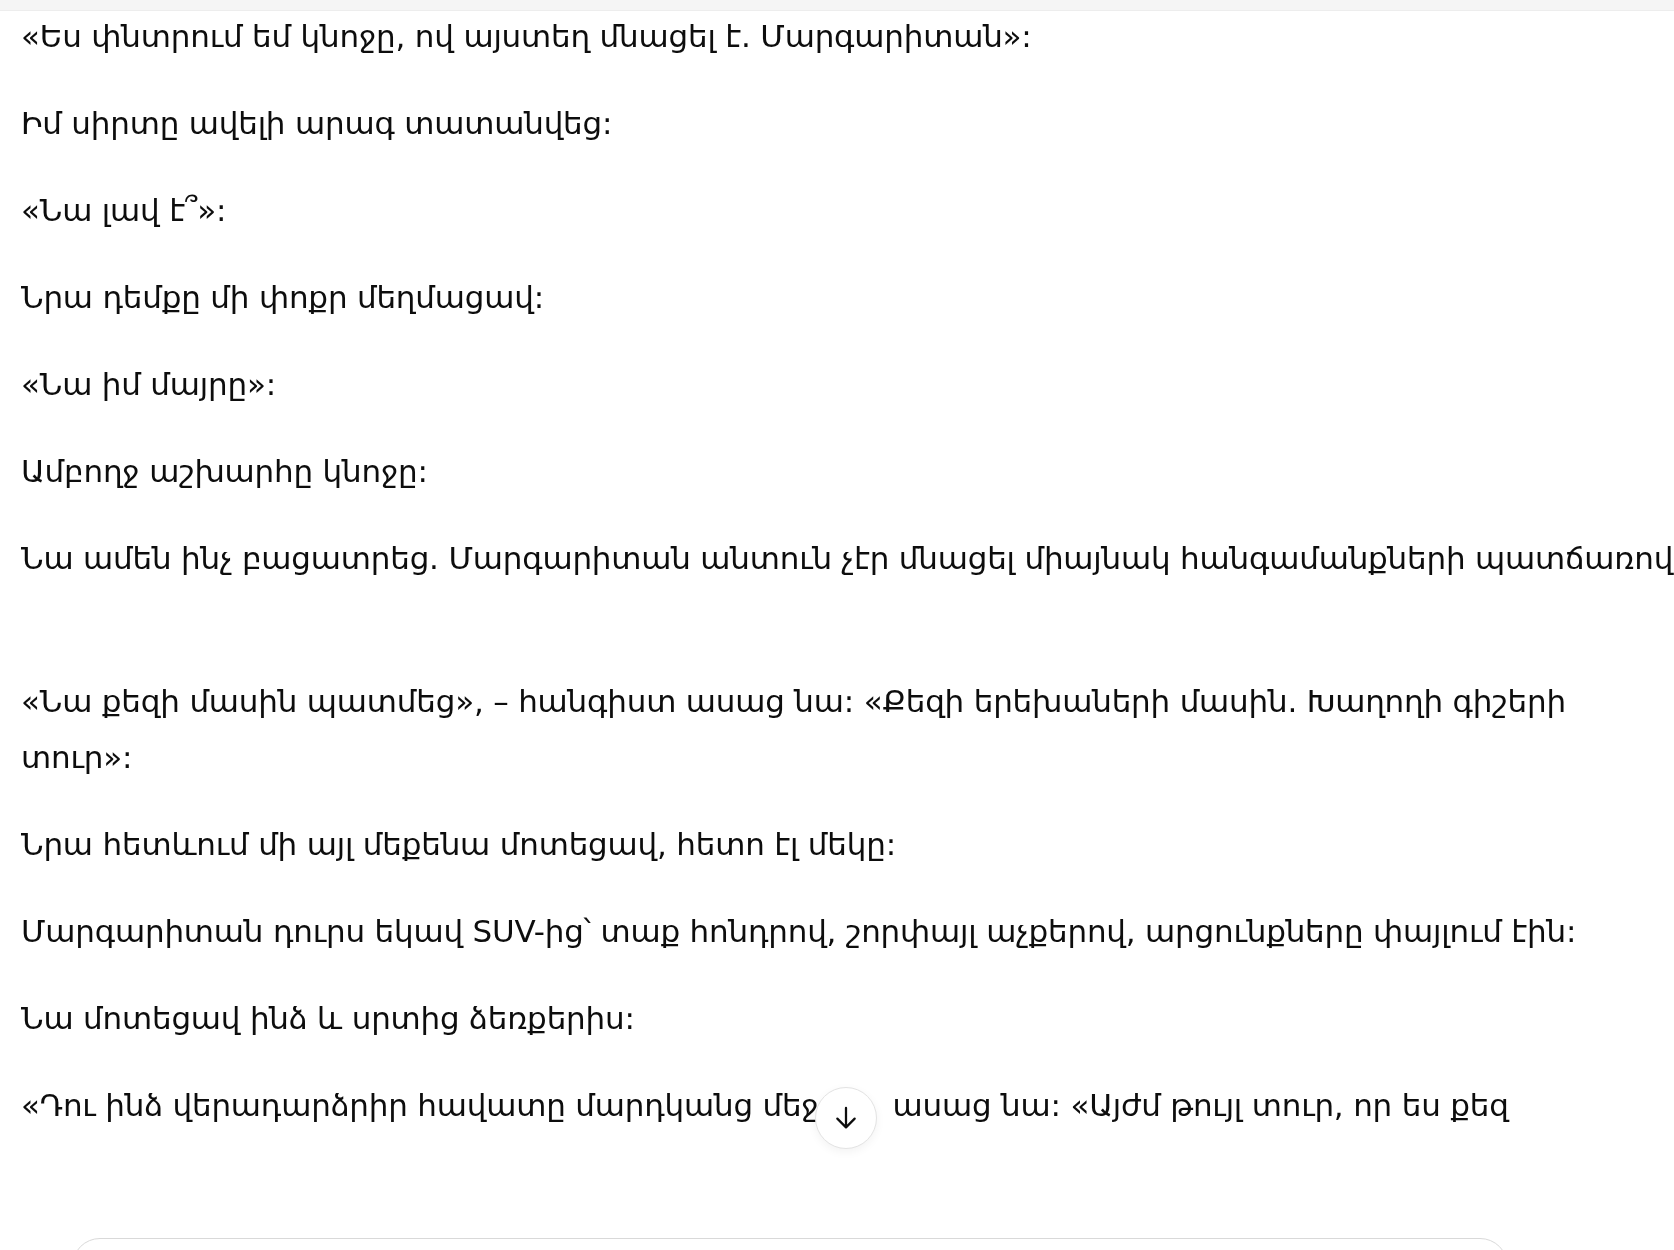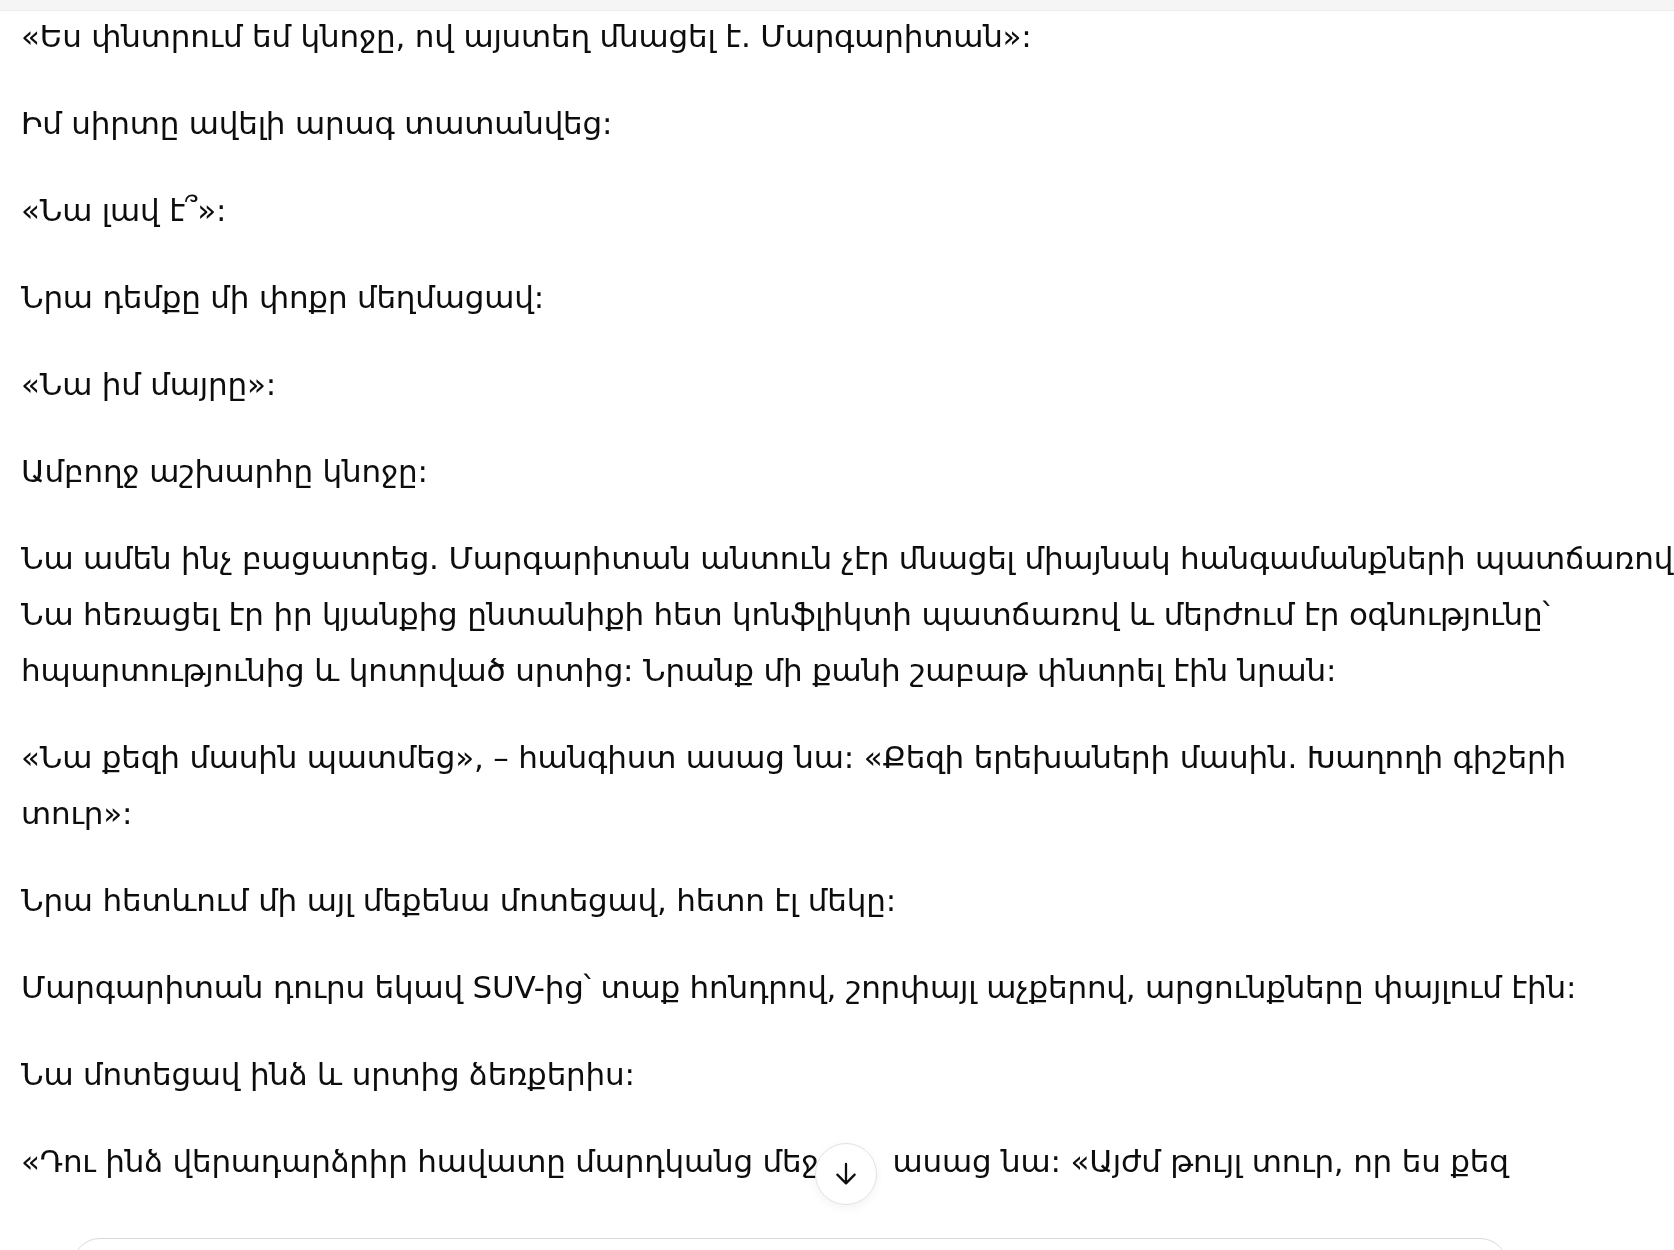--- a/index.html
+++ b/index.html
@@ -41,21 +41,21 @@
 
 <div class="top-strip"></div>
 
 <div id="story">
     <div class="para"><span>«Ես փնտրում եմ կնոջը, ով այստեղ մնացել է. Մարգարիտան»:</span></div>
     <div class="para"><span>Իմ սիրտը ավելի արագ տատանվեց:</span></div>
     <div class="para"><span>«Նա լավ է՞»:</span></div>
     <div class="para"><span>Նրա դեմքը մի փոքր մեղմացավ:</span></div>
     <div class="para"><span>«Նա իմ մայրը»:</span></div>
     <div class="para"><span>Ամբողջ աշխարհը կնոջը:</span></div>
-    <div class="para"><span>Նա ամեն ինչ բացատրեց. Մարգարիտան անտուն չէր մնացել միայնակ հանգամանքների պատճառով.</span><br><span>Նա հեռացել էր իր կյանքից ընտանիքի հետ կոնֆլիկտի պատճառով և մերժում էր օգնությունը՝</span><br><span>հպարտությունից և կոտրված սրտից: Նրանք մի քանի շաբաթ փնտրել էին նրան:</span></div>
+    <div class="para"><span>Նա ամեն ինչ բացատրեց. Մարգարիտան անտուն չէր մնացել միայնակ հանգամանքների պատճառով.</span><br><br></div>
     <div class="para"><span>«Նա </span><span class="u">քեզի</span><span> մասին պատմեց», – հանգիստ ասաց նա: «Քեզի երեխաների մասին. Խաղողի գիշերի</span><br><span>տուր»:</span></div>
     <div class="para"><span>Նրա հետևում մի այլ մեքենա մոտեցավ, հետո էլ մեկը:</span></div>
     <div class="para"><span>Մարգարիտան դուրս եկավ SUV-ից՝ տաք հոնդրով, շորփայլ աչքերով, արցունքները փայլում էին:</span></div>
     <div class="para"><span>Նա մոտեցավ ինձ և սրտից ձեռքերիս:</span></div>
     <div class="para"><span>«Դու ինձ վերադարձրիր հավատը մարդկանց մեջ</span><button class="scroll-btn">
         <svg width="32" height="32" viewBox="0 0 24 24" fill="none">
           <path d="M12 4.5v14M5.5 12.5l6.5 6.5 6.5-6.5" stroke="#0d0d0d" stroke-width="1.7" stroke-linecap="round" stroke-linejoin="round"></path>
         </svg>
       </button><span>ասաց նա: «Այժմ թույլ տուր, որ ես քեզ</span><br></div>
   </div>

